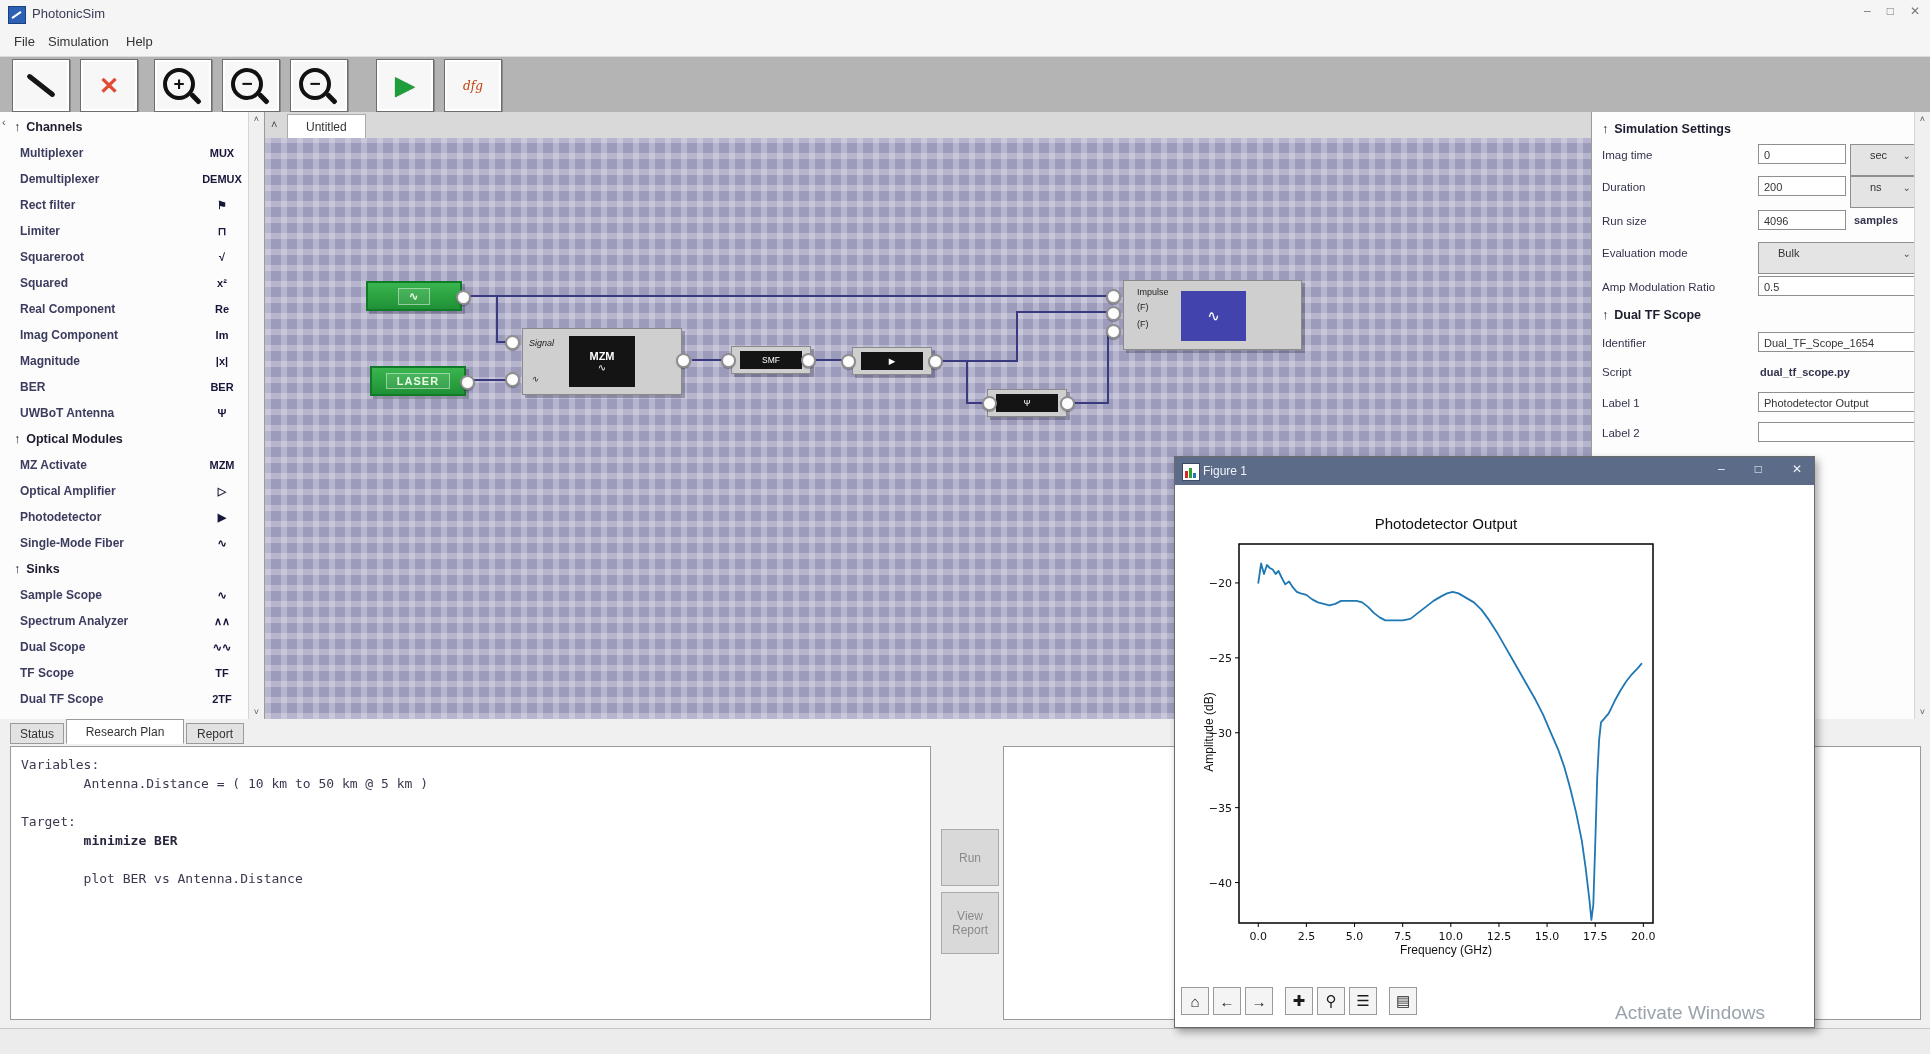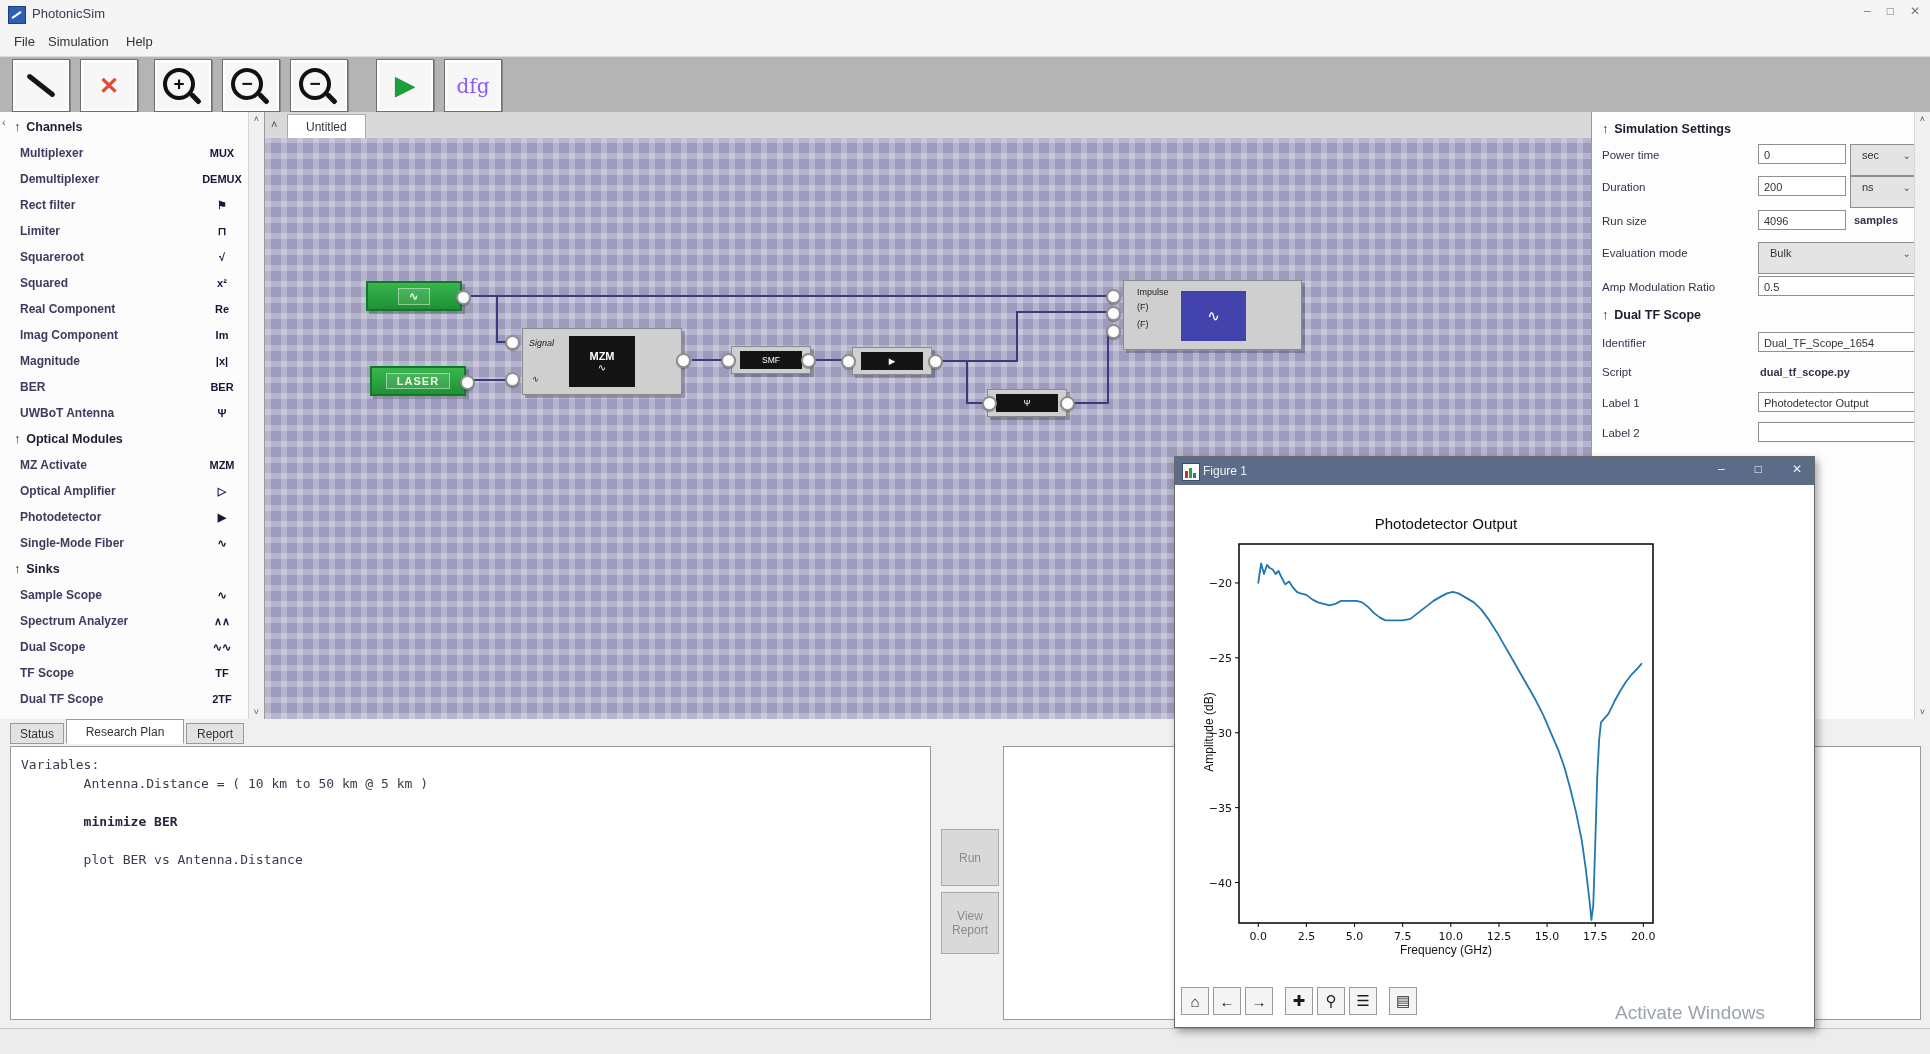--- a/index.html
+++ b/index.html
@@ -17,21 +17,21 @@
 
   
   .toolbar{position:absolute;left:0;top:56px;width:100%;height:56px;background:#b4b4b4;border-top:1px solid #dcdcdc;border-bottom:1px solid #8f8f8f;}
   .tbtn{position:absolute;top:2px;width:56px;height:51px;background:#f7f7f7;border:1px solid #6e6e6e;box-shadow:inset 0 0 0 2px #ffffff,1px 1px 0 #8a8a8a;display:flex;align-items:center;justify-content:center;}
   .linetool{width:34px;height:5px;background:#161616;border-radius:3px;transform:rotate(38deg);}
   .del-x{color:#e04b33;font-size:24px;font-weight:bold;}
   .mag{position:relative;width:24px;height:24px;border:4px solid #111;border-radius:50%;display:flex;align-items:center;justify-content:center;margin:-4px 4px 0 -4px;}
   .mag::after{content:"";position:absolute;width:13px;height:5px;background:#111;border-radius:2px;transform:rotate(45deg);right:-11px;bottom:-5px;}
   .mag .sign{font-size:19px;font-weight:bold;color:#111;line-height:1;}
   .play{color:#1d9e3a;font-size:26px;text-shadow:0 0 1px #0a5c1e;}
-  .dfg{font-family:"DejaVu Serif",serif;font-size:20px;color:#8b5cf6;}
+  .dfg{font-family:"DejaVu Serif",serif;font-style:italic;font-size:12px;color:#c2410c;}
 
   
   .sidebar{position:absolute;left:0;top:112px;width:265px;height:607px;background:#fcfcfc;border-right:1px solid #9a9a9a;box-sizing:border-box;}
   .sidebar-collapse{position:absolute;left:2px;top:4px;font-size:11px;color:#555;}
   .palette{position:absolute;left:14px;top:2px;right:18px;}
   .p-header{height:26px;line-height:26px;font-size:12.5px;font-weight:bold;color:#1d1d30;}
   .p-header .arr{margin-right:6px;font-weight:normal;}
   .p-item{height:26px;line-height:26px;font-size:12px;color:#3c3c5e;display:flex;justify-content:space-between;}
   .p-item .p-label{padding-left:6px;font-weight:bold;}
   .p-item .p-icon{width:48px;text-align:center;color:#16163a;font-size:11px;font-weight:bold;}
@@ -62,21 +62,21 @@
   .scope{width:179px;height:70px;}
   .scope .core{position:absolute;left:57px;top:10px;width:65px;height:50px;background:#4343ae;color:#fff;display:flex;align-items:center;justify-content:center;font-size:15px;}
   .scope .pl{position:absolute;left:13px;font-size:9px;color:#222;}
 
   
   .rpanel{position:absolute;left:1591px;top:112px;width:339px;height:607px;background:#fdfdfd;border-left:1px solid #9a9a9a;box-sizing:border-box;font-size:12px;color:#33334d;}
   .rp-header{position:absolute;left:10px;font-weight:bold;color:#1d1d30;font-size:12.5px;}
   .rp-header .arr{margin-right:6px;font-weight:normal;}
   .rp-label{position:absolute;left:10px;font-size:11.5px;}
   .rp-input{position:absolute;height:20px;border:1px solid #8f8f8f;background:#fff;font-size:11px;color:#333;padding:1px 5px;box-sizing:border-box;line-height:18px;}
-  .rp-dd{position:absolute;height:32px;background:#e4e4e4;border:1px solid #8f8f8f;font-size:11px;color:#333;padding:1px 11px;box-sizing:border-box;line-height:18px;}
+  .rp-dd{position:absolute;height:32px;background:#e4e4e4;border:1px solid #8f8f8f;font-size:11px;color:#333;padding:1px 19px;box-sizing:border-box;line-height:18px;}
   .rp-dd .chev{position:absolute;right:4px;top:2px;color:#555;font-size:10px;}
   .rp-text{position:absolute;font-size:11px;font-weight:bold;color:#33334d;}
 
   
   .bottom{position:absolute;left:0;top:719px;width:1930px;height:309px;background:#f0f0f0;}
   .btab{position:absolute;font-size:12px;color:#333;text-align:center;border:1px solid #9a9a9a;background:#e2e2e2;height:21px;line-height:21px;box-sizing:border-box;}
   .btab.active{background:#fff;height:25px;line-height:25px;border-bottom:1px solid #fff;z-index:2;}
   .plan-panel{position:absolute;left:10px;top:27px;width:921px;height:274px;background:#fff;border:1px solid #9a9a9a;box-sizing:border-box;overflow:hidden;}
   .plan{padding:8px 10px;font-family:"DejaVu Sans Mono",monospace;font-size:13px;line-height:19px;color:#3a3a50;white-space:pre;}
   .plan .bold{font-weight:bold;color:#26263d;}
@@ -311,21 +311,21 @@
         <span class="pl" style="top:38px">(F)</span>
         <div class="core">∿</div>
       </div>
     </div>
   </div>
 
   <div class="rpanel">
     <div class="rp-header" style="top:10px">
       <span class="arr">↑</span><span>Simulation Settings</span>
     </div>
-    <div class="rp-label" style="top:37px">Power time</div>
+    <div class="rp-label" style="top:37px">Imag time</div>
     <div class="rp-input" style="left:166px;top:32px;width:88px">0</div>
     <div class="rp-dd" style="left:258px;top:32px;width:66px"><span>sec</span><span class="chev">⌄</span></div>
 
     <div class="rp-label" style="top:69px">Duration</div>
     <div class="rp-input" style="left:166px;top:64px;width:88px">200</div>
     <div class="rp-dd" style="left:258px;top:64px;width:66px"><span>ns</span><span class="chev">⌄</span></div>
 
     <div class="rp-label" style="top:103px">Run size</div>
     <div class="rp-input" style="left:166px;top:98px;width:88px">4096</div>
     <div class="rp-text" style="left:262px;top:102px">samples</div>
@@ -356,21 +356,21 @@
       <div class="down">˅</div>
     </div>
   </div>
 
   <div class="bottom">
     <div class="btab" style="left:10px;top:4px;width:54px">Status</div>
     <div class="btab active" style="left:66px;top:0;width:118px">Research Plan</div>
     <div class="btab" style="left:186px;top:4px;width:58px">Report</div>
 
     <div class="plan-panel">
-      <div class="plan" id="plan"><div>Variables:</div><div>        Antenna.Distance = ( 10 km to 50 km @ 5 km )</div><div> </div><div class="bold">        minimize BER</div><div> </div><div>        plot BER vs Antenna.Distance</div></div>
+      <div class="plan" id="plan"><div>Variables:</div><div>        Antenna.Distance = ( 10 km to 50 km @ 5 km )</div><div> </div><div>Target:</div><div class="bold">        minimize BER</div><div> </div><div>        plot BER vs Antenna.Distance</div></div>
     </div>
 
     <div class="mid-btn" style="top:110px;height:57px">Run</div>
     <div class="mid-btn" style="top:173px;height:62px;padding:0 6px">View Report</div>
 
     <div class="report-panel"></div>
   </div>
 
   <div class="statusbar"></div>
 

